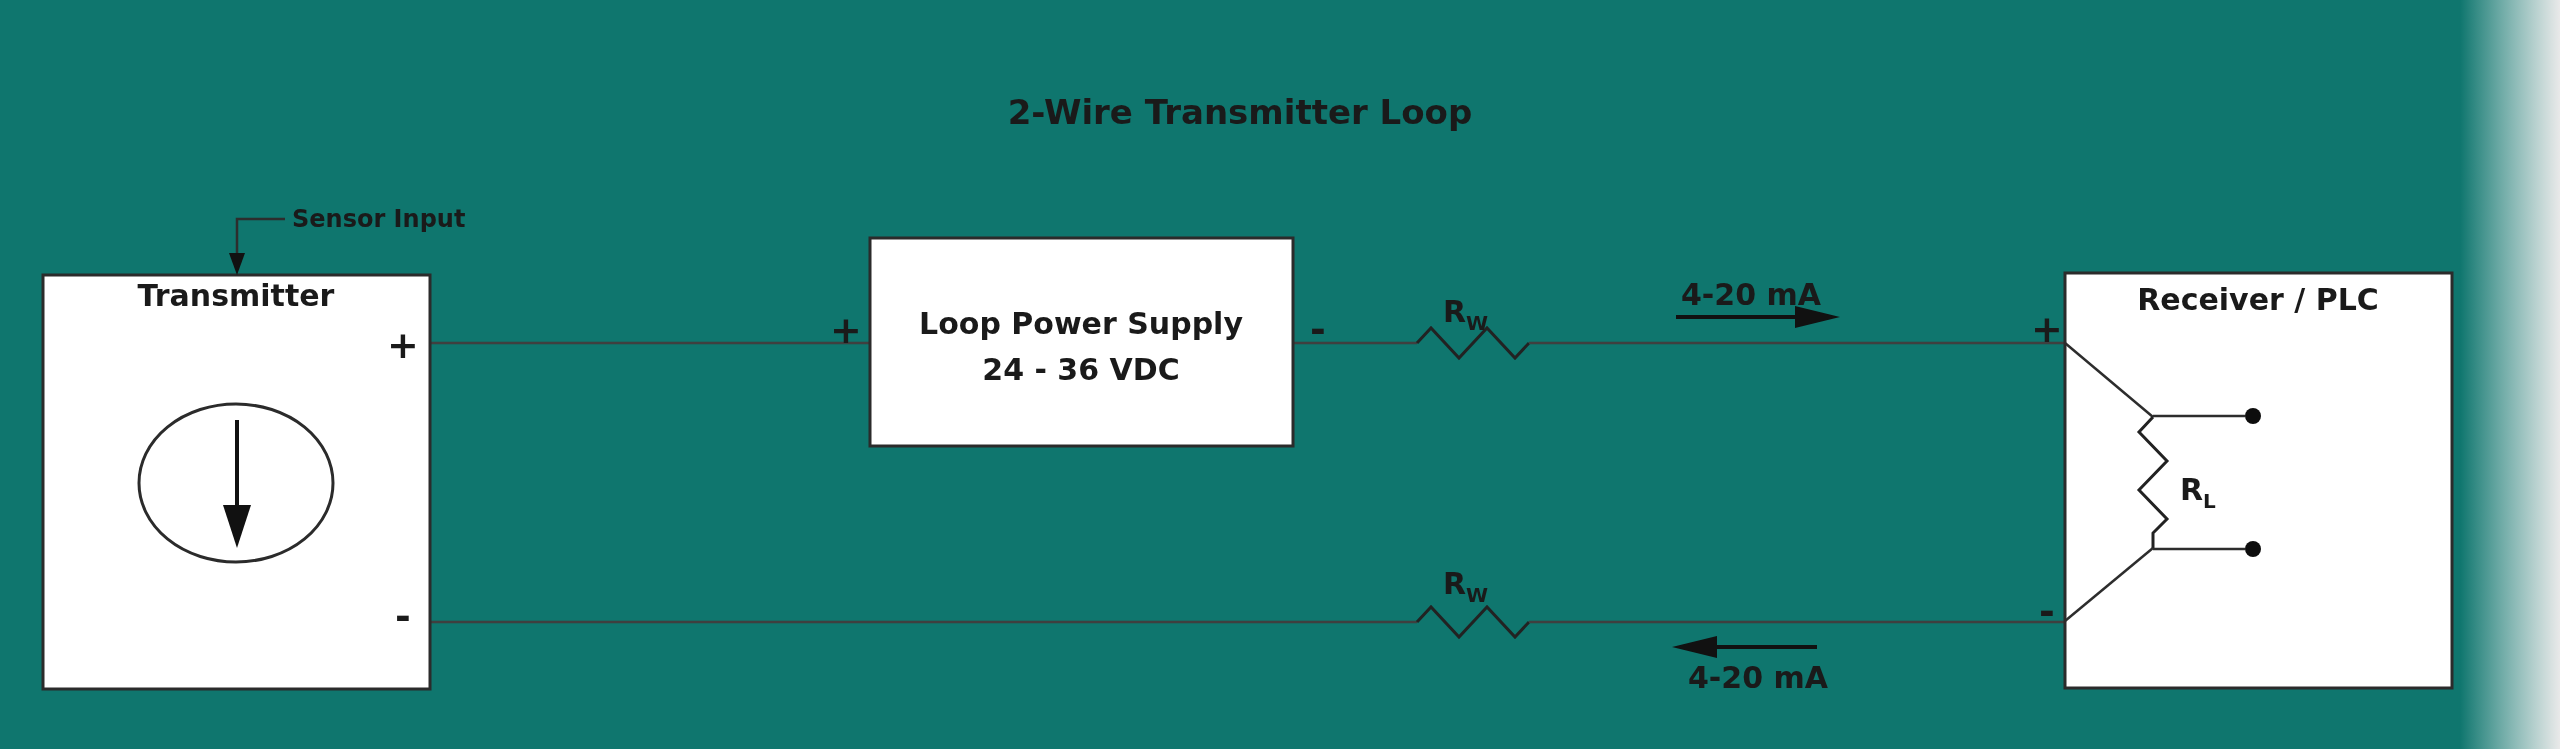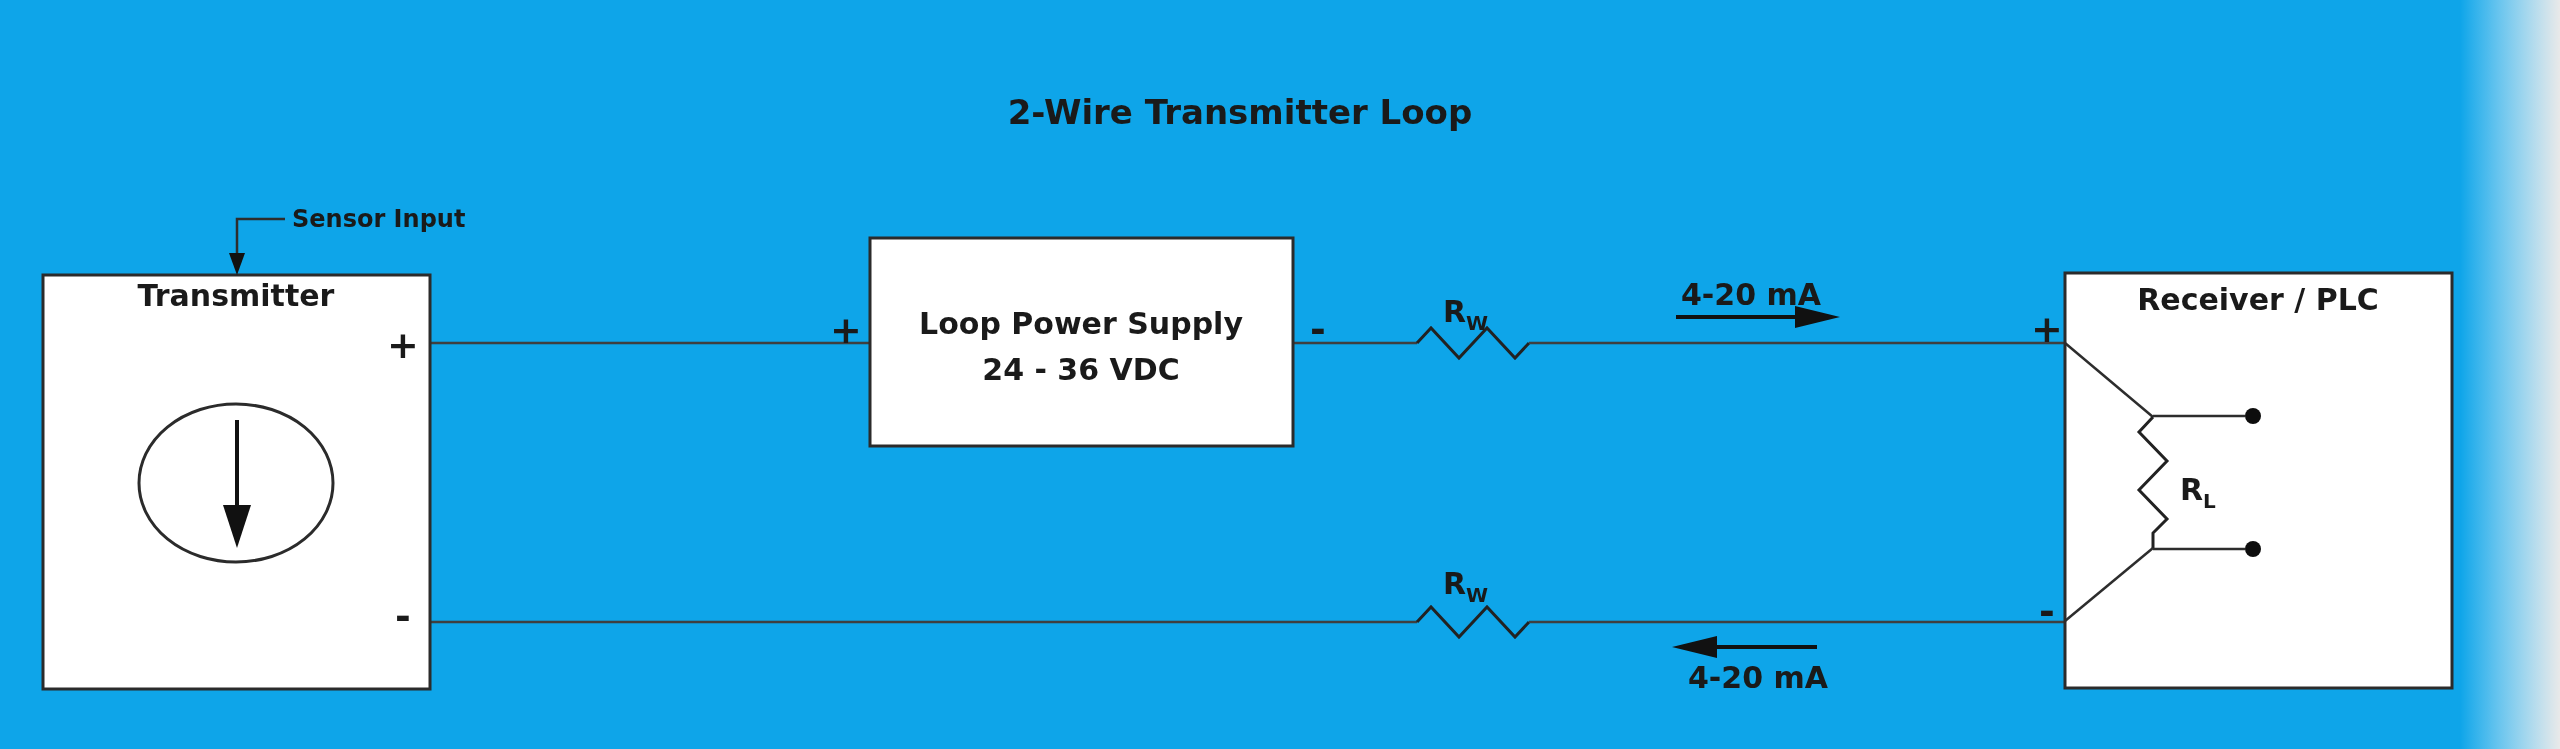--- a/index.html
+++ b/index.html
@@ -4,21 +4,21 @@
 <style>
   html, body {
     margin: 0;
     padding: 0;
     background: #ffffff;
   }
   .canvas {
     position: relative;
     width: 2560px;
     height: 749px;
-    background: #0ea5e9;
+    background: #0f766e;
     overflow: hidden;
     font-family: "DejaVu Sans", sans-serif;
   }
   svg { display: block; }
   text {
     fill: #1a1a1a;
     font-family: "DejaVu Sans", sans-serif;
   }
   .title-text   { font-size: 34px; font-weight: bold; }
   .box-label    { font-size: 30px; font-weight: bold; }

